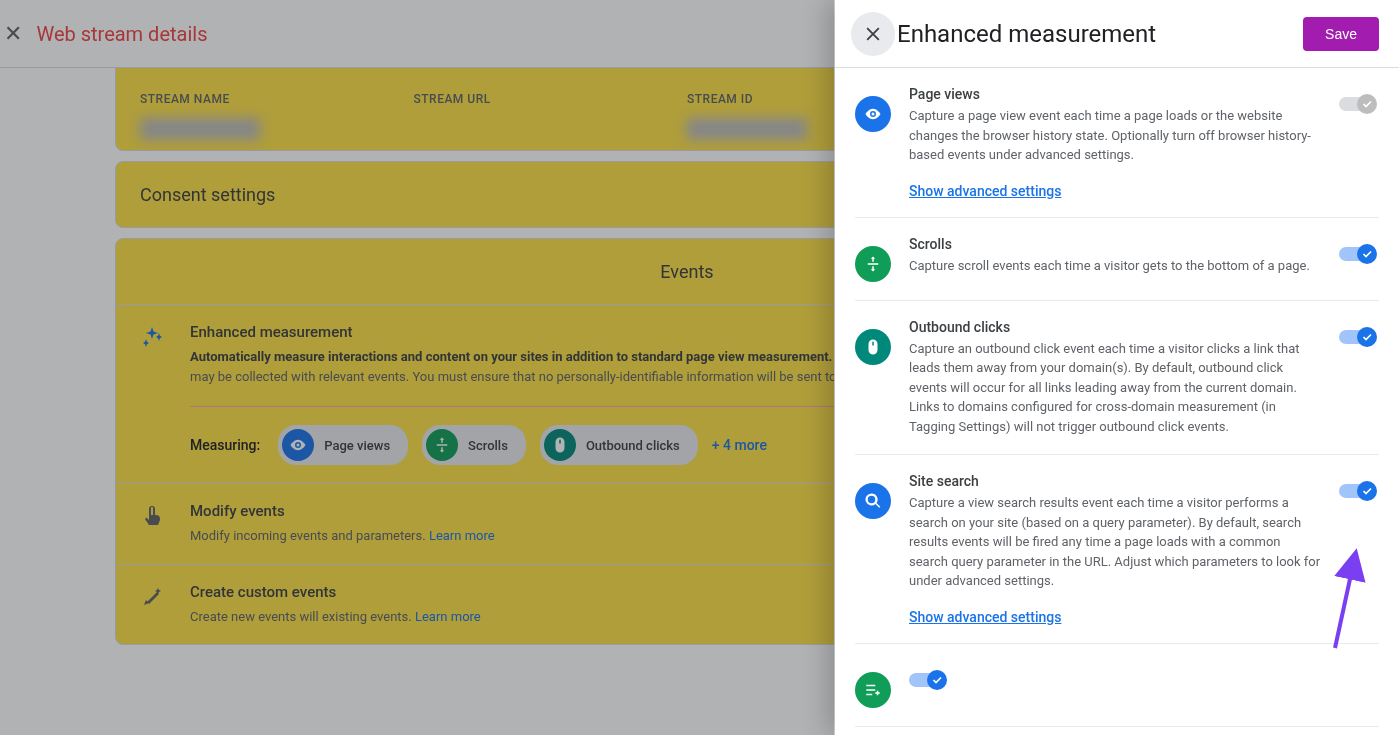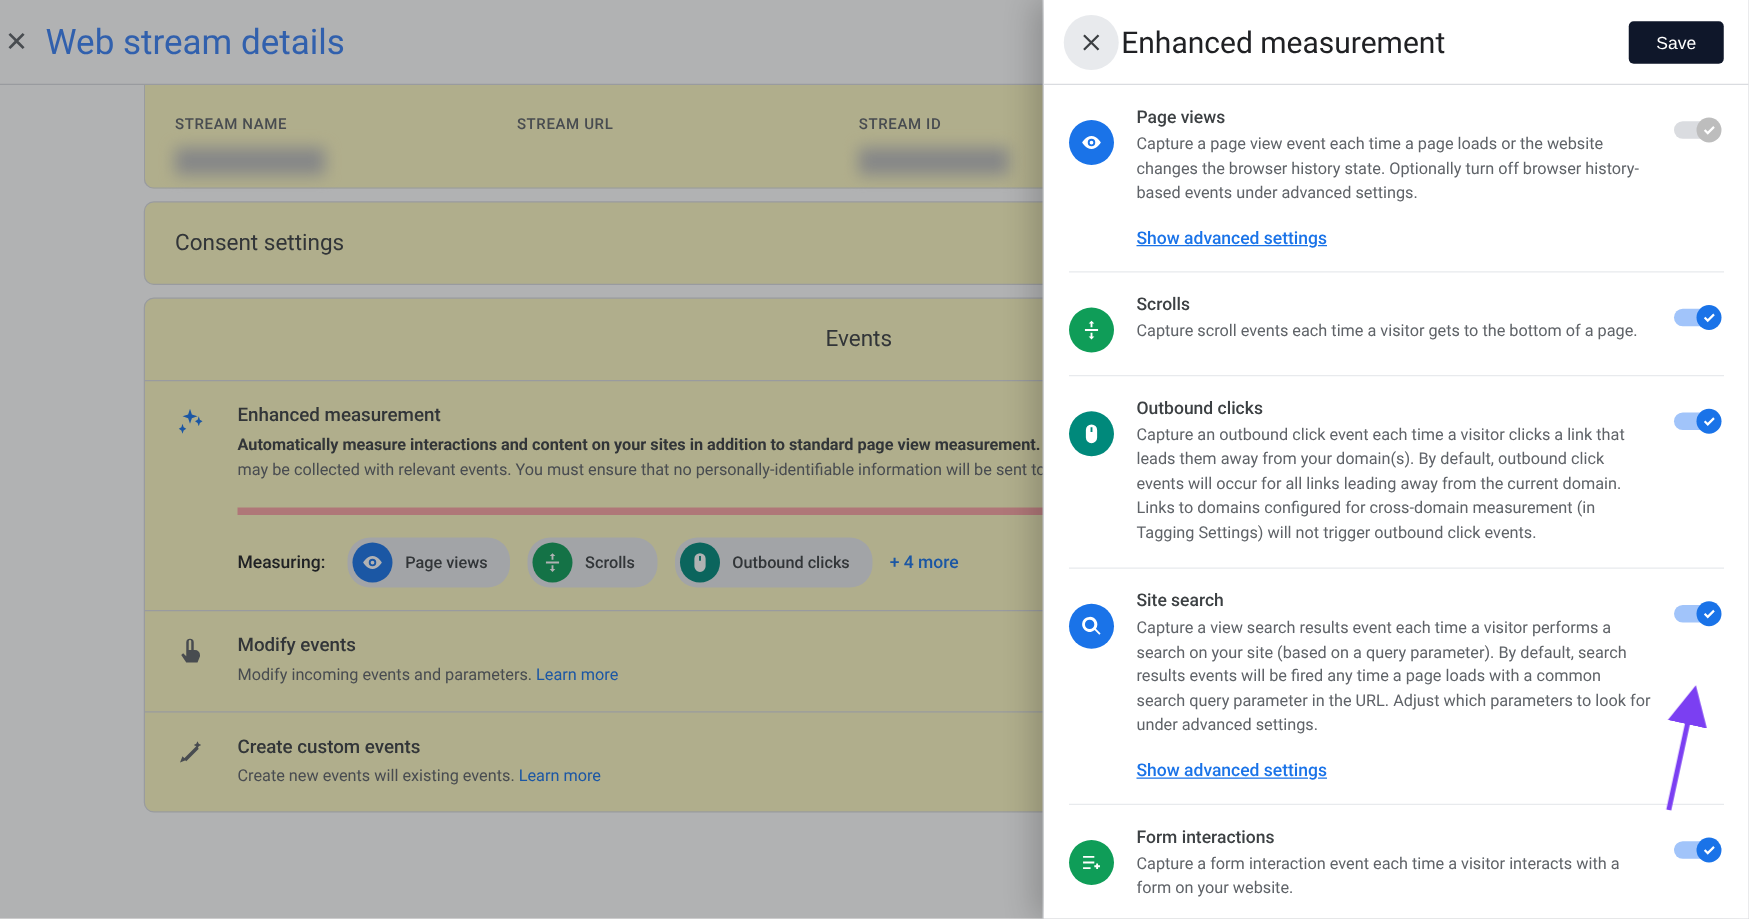--- a/index.html
+++ b/index.html
@@ -32,32 +32,32 @@
     align-items: center;
     padding: 0 10px 0 0;
     border-bottom: 1px solid #dadce0;
   }
   .bg-header .close-x {
     font-size: 22px;
     color: #5f6368;
     padding: 0 14px 0 4px;
   }
   .bg-header h1 {
-    font-size: 28px;
+    font-size: 20px;
     font-weight: 400;
-    color: #3b82f6;
+    color: #ef4444;
   }
   .bg-content {
     padding: 0 0 0 0;
   }
   .card {
     border: 1px solid #dadce0;
     border-radius: 8px;
     margin: 10px 140px 10px 115px;
-    background: #fef9c3;
+    background: #fde047;
   }
   .stream-headers {
     display: flex;
     padding: 24px 24px 10px 24px;
   }
   .stream-col { flex:1; }
   .stream-label {
     font-size: 12px;
     letter-spacing: .5px;
     color: #5f6368;
@@ -88,21 +88,21 @@
   }
   .events-row .row-body { flex:1; }
   .row-title { font-size:15px; font-weight:500; color:#3c4043; margin-bottom:6px; }
   .row-sub { font-size:13px; color:#5f6368; line-height:1.5; }
   .row-sub b { color:#3c4043; font-weight:700; }
   .row-sub a { color:#1a73e8; text-decoration:none; }
   .measuring-line {
     display:flex; align-items:center; gap:14px;
     margin-top:20px;
     padding-top: 18px;
-    border-top: 6px solid #fca5a5;
+    border-top: 1px solid #fca5a5;
   }
   .measuring-line .lbl { font-size:14px; font-weight:500; color:#202124; margin-right:4px; }
   .pill {
     display:inline-flex; align-items:center;
     background:#e8eaed;
     border-radius:18px;
     padding: 4px 18px 4px 4px;
     gap:10px;
     font-size:13px;
     color:#3c4043;
@@ -149,21 +149,21 @@
     margin-right: 2px;
     cursor:pointer;
   }
   .panel-title {
     font-size: 24px;
     font-weight: 400;
     color:#202124;
     flex:1;
   }
   .save-btn {
-    background:#0f172a;
+    background:#a21caf;
     color:#fff;
     border:none;
     font-size:14px;
     font-weight:500;
     padding: 9px 22px;
     border-radius:4px;
     cursor:pointer;
   }
   .panel-body {
     flex:1;
@@ -433,24 +433,20 @@
             </svg>
           </div>
         </div>
       </div>
       <div class="option">
         <div class="opt-icon" style="background: rgb(15, 157, 88);">
           <svg width="18" height="18" viewBox="0 0 24 24" fill="#fff">
             <path d="M3 5h12v2H3V5zm0 6h12v2H3v-2zm0 6h8v2H3v-2zm16-4h-2v2h-2v2h2v2h2v-2h2v-2h-2v-2z"></path>
           </svg>
         </div>
-        <div class="opt-body">
-          <div class="opt-title">Form interactions</div>
-          <div class="opt-desc">Capture a form interaction event each time a visitor interacts with a form on your website.</div>
-        </div>
         <div class="toggle on">
           <div class="toggle-track"></div>
           <div class="toggle-knob">
             <svg width="12" height="12" viewBox="0 0 24 24" fill="none" stroke="#fff" stroke-width="3.5">
               <path d="M5 12l5 5L20 7"></path>
             </svg>
           </div>
         </div>
       </div>
     </div>

